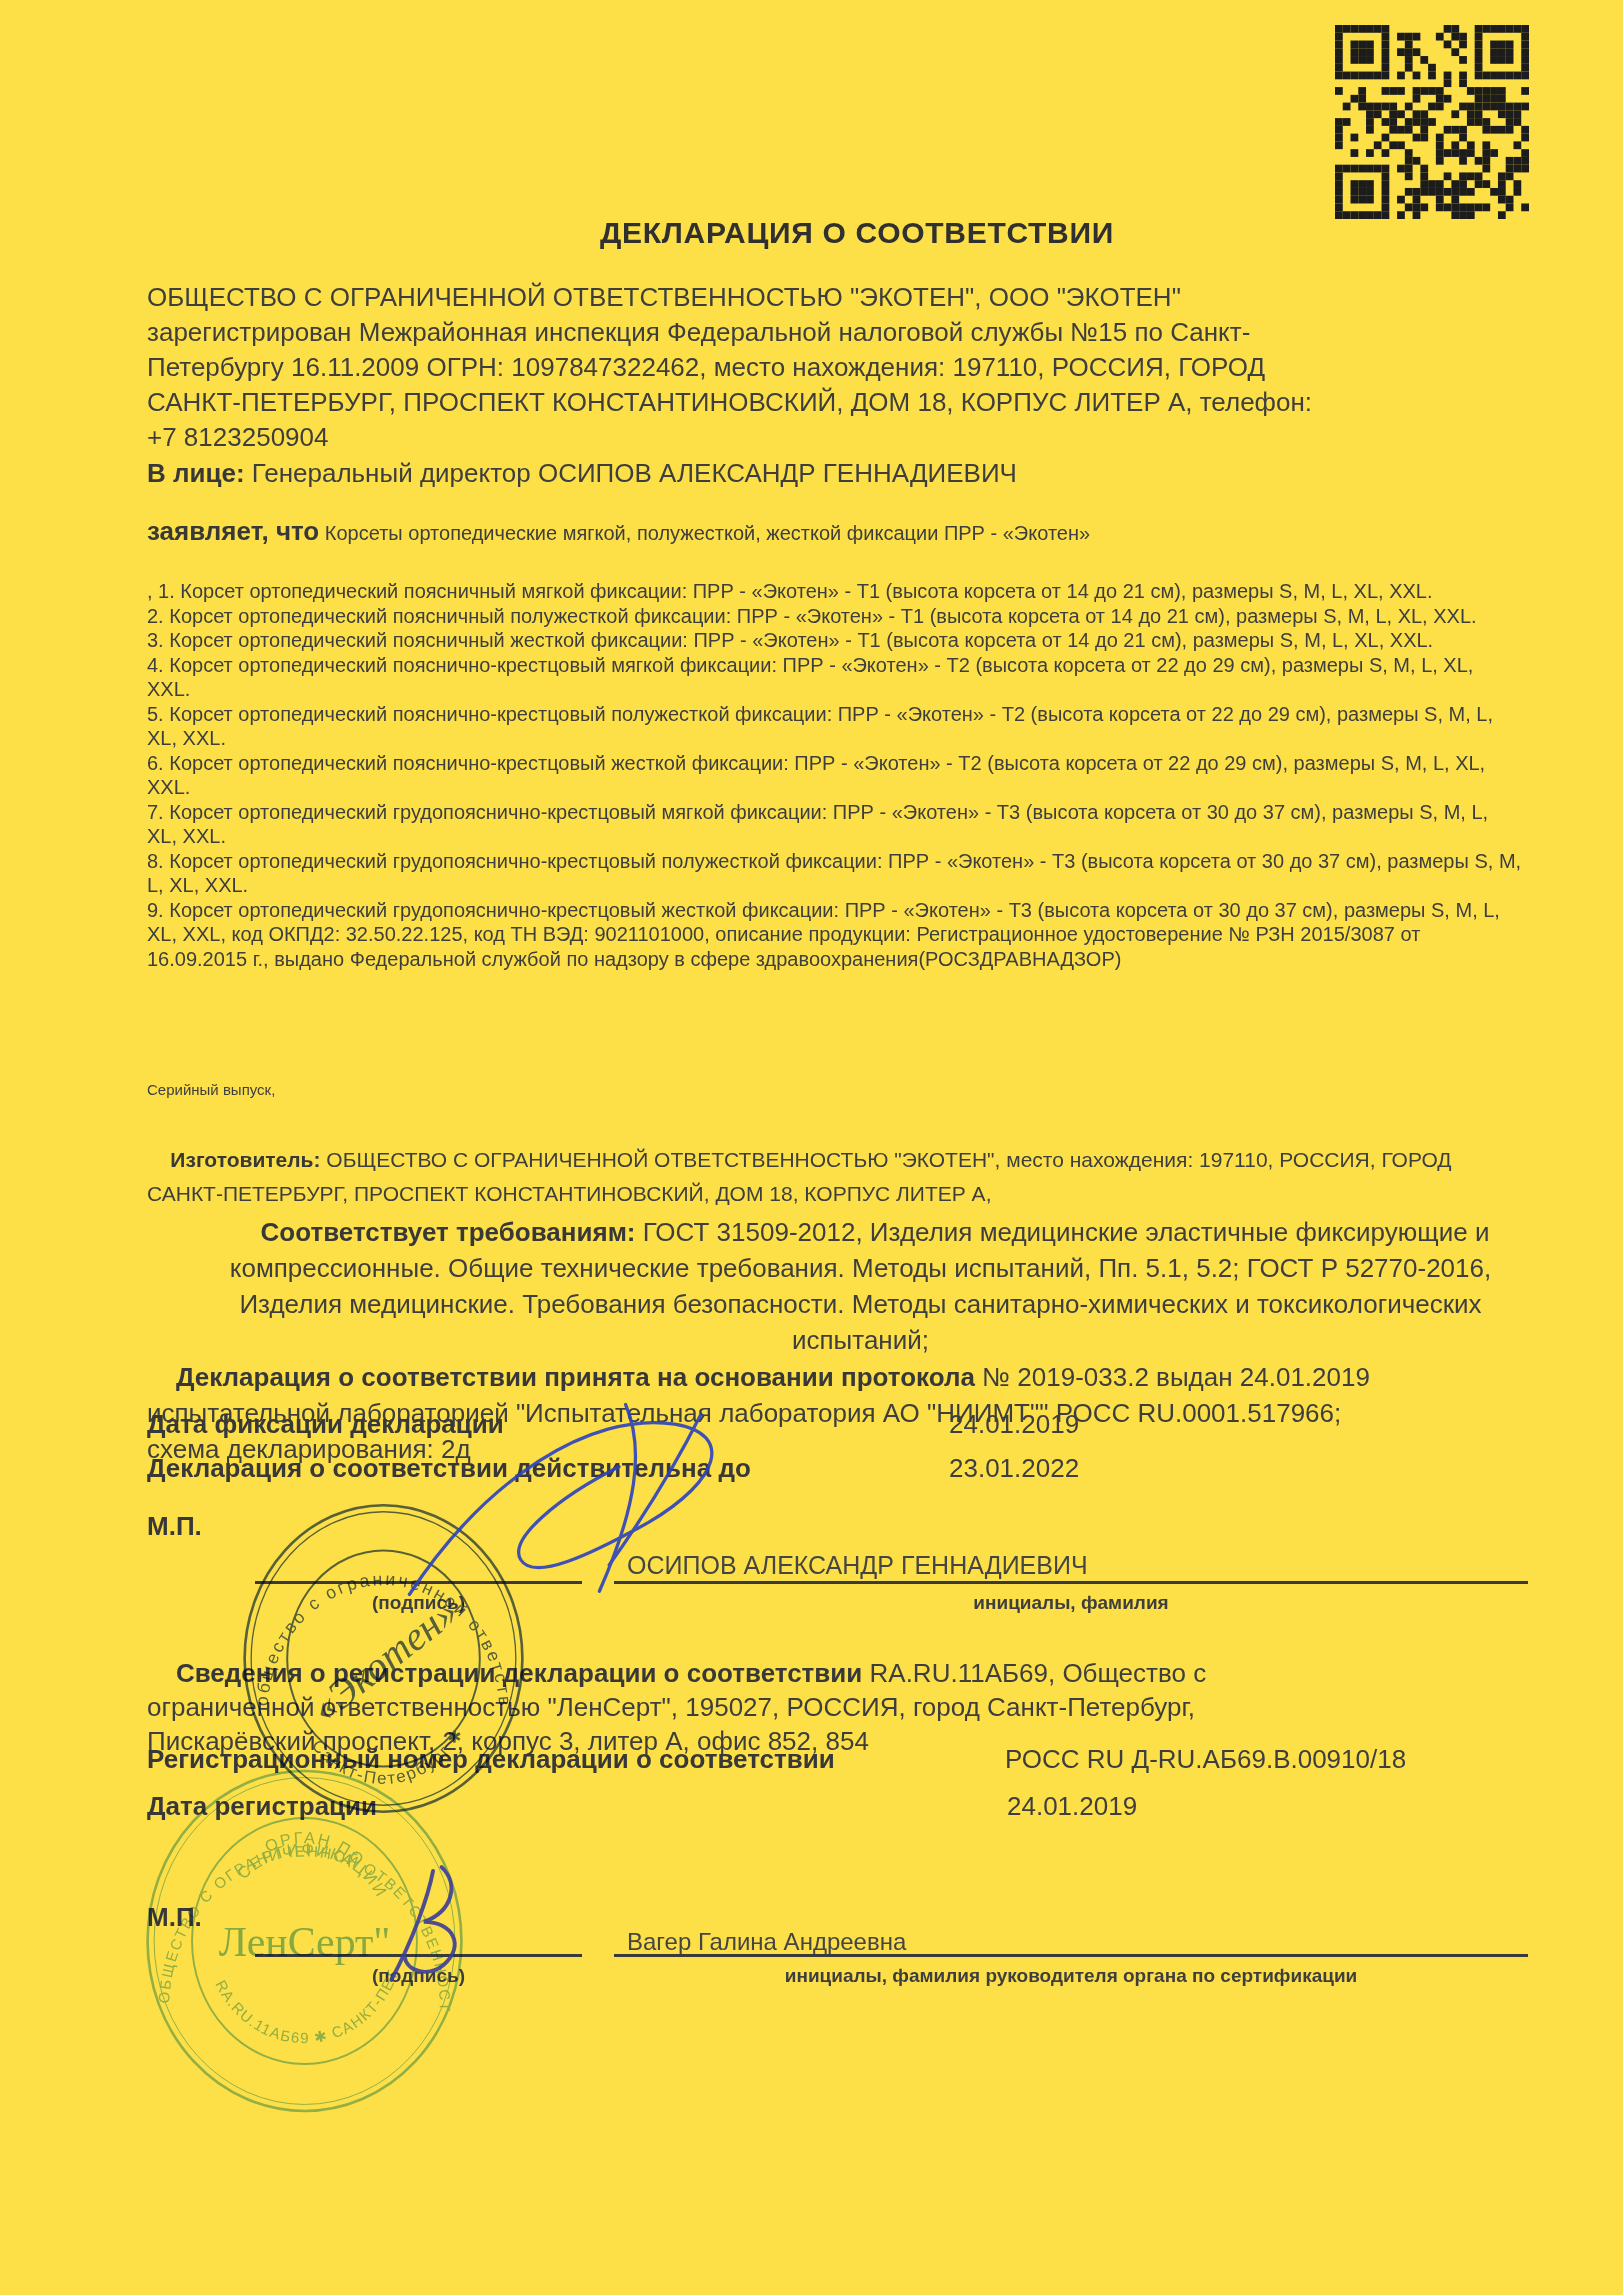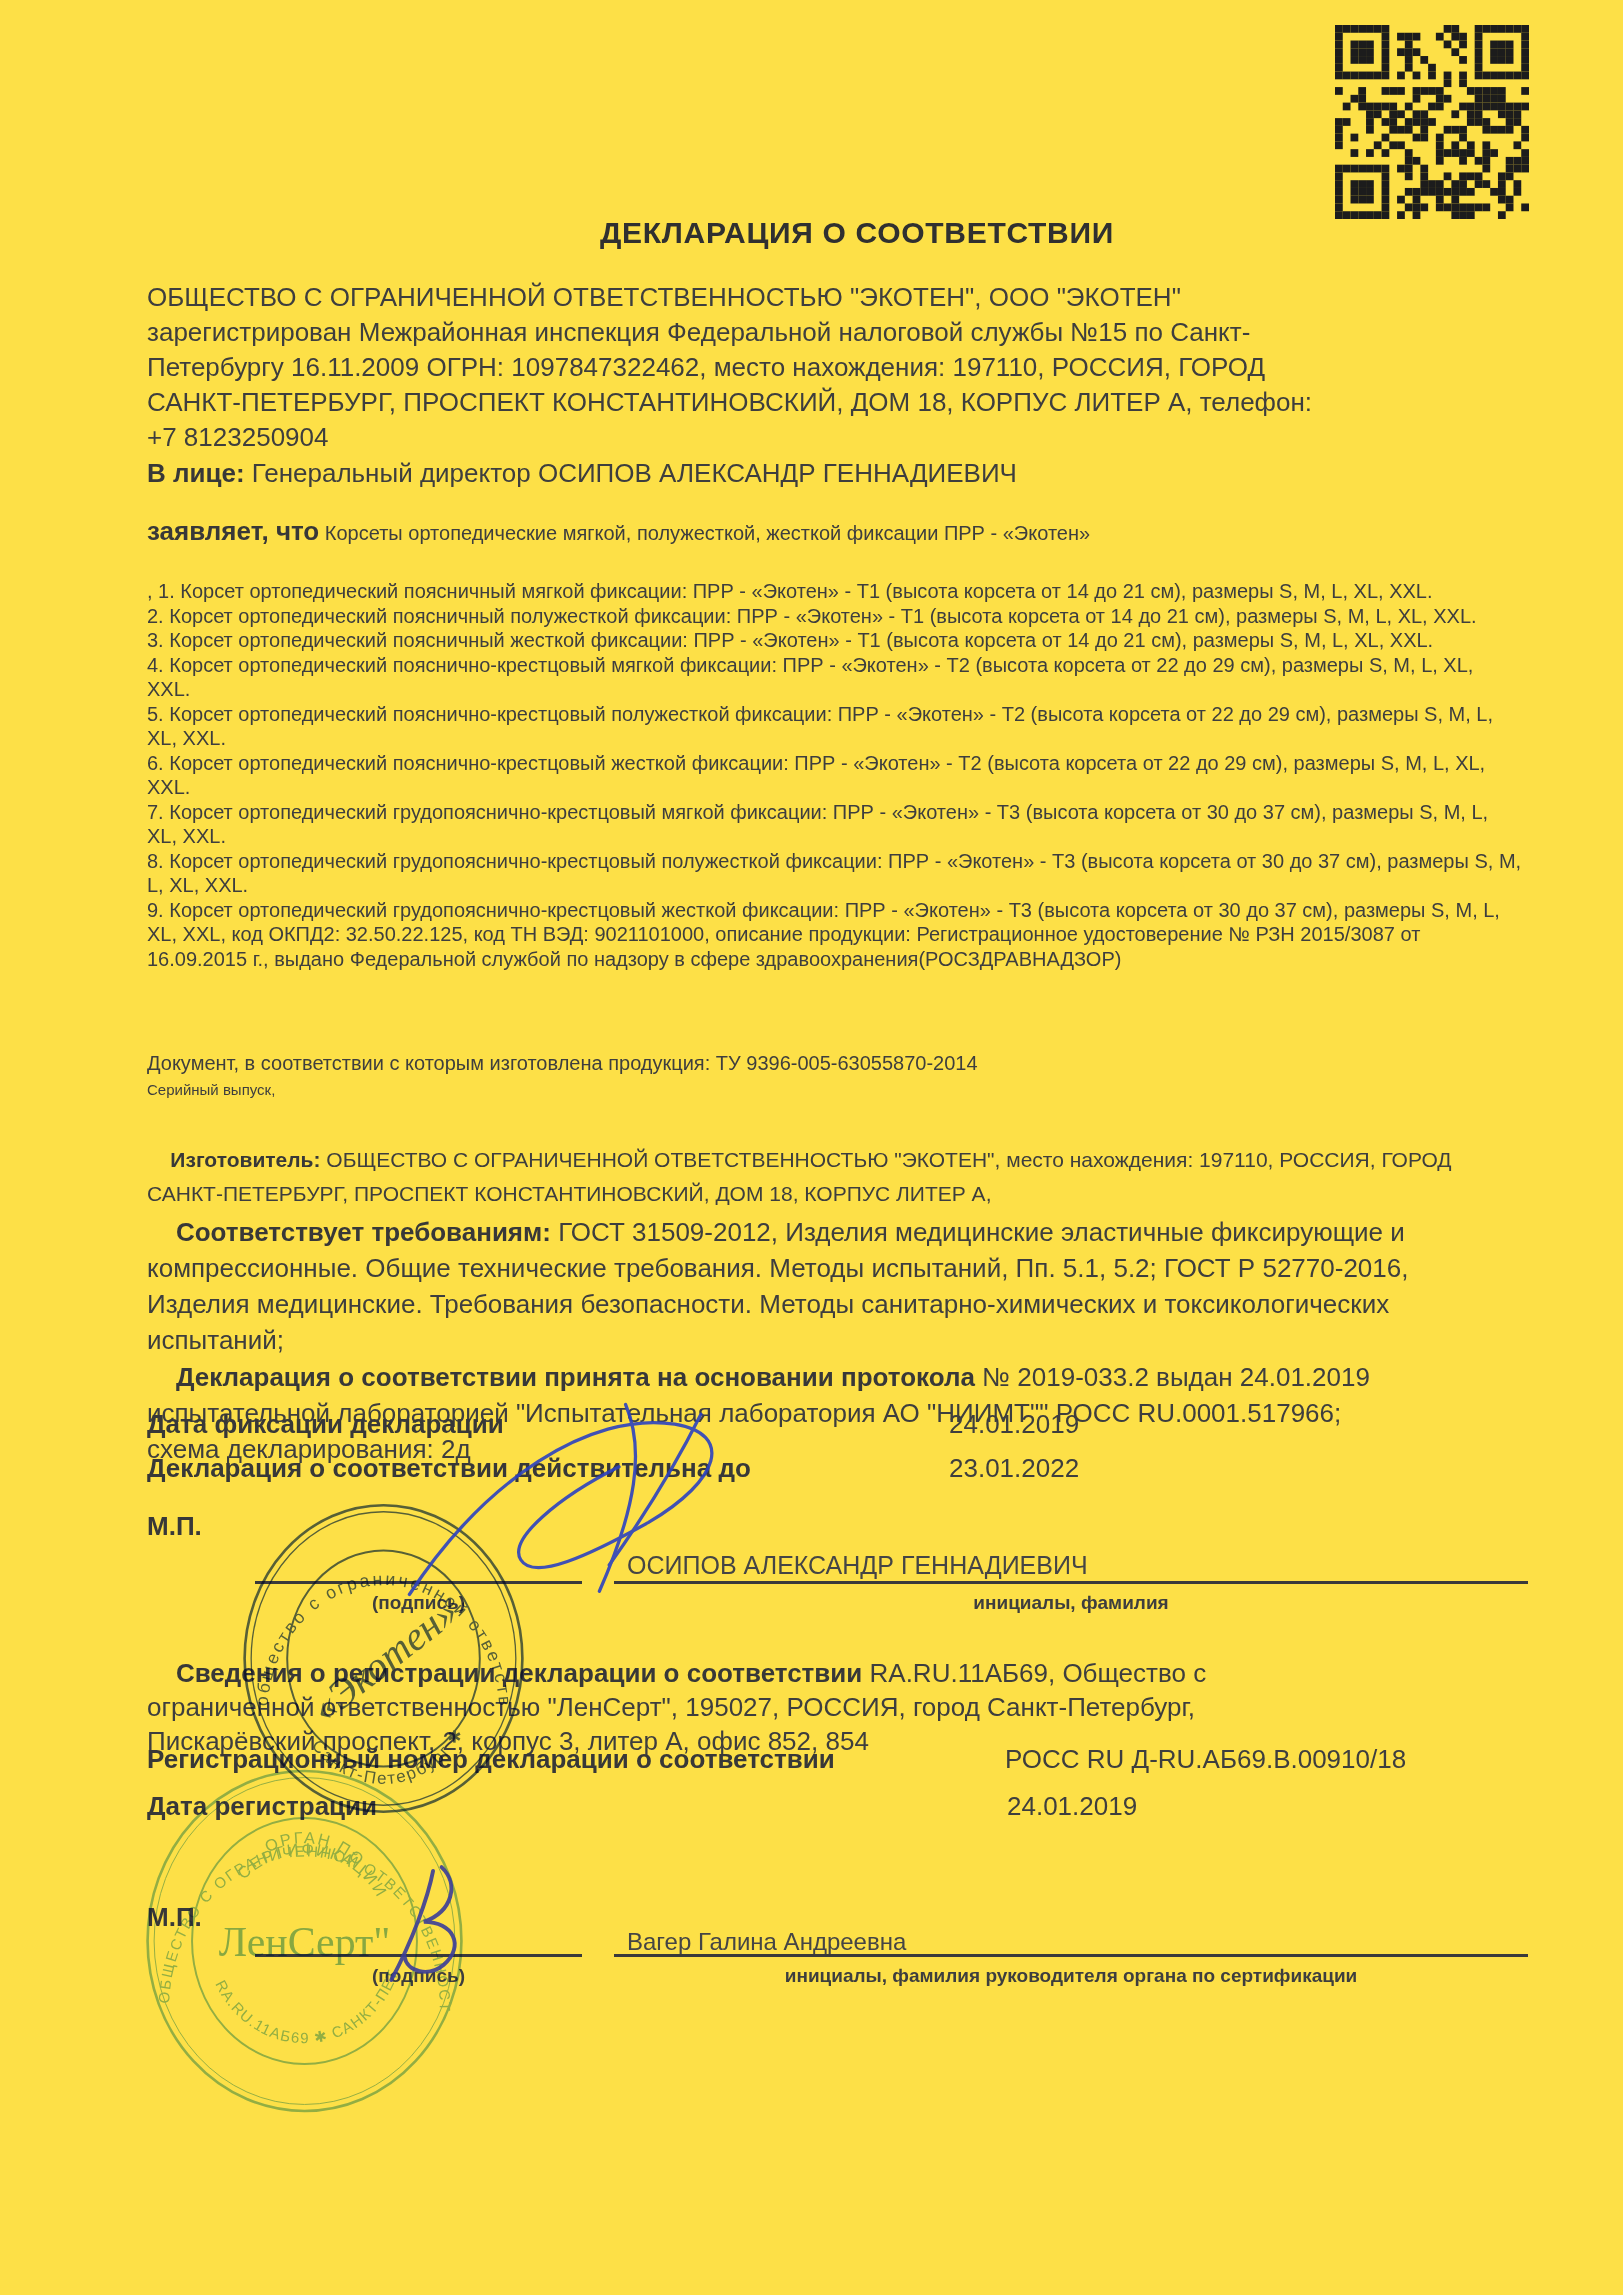--- a/index.html
+++ b/index.html
@@ -22,21 +22,21 @@
   }
   .para1{left:147px;top:280px;width:1427px;font-size:26px;line-height:35px;}
   .inperson{left:147px;top:458px;width:1427px;font-size:26px;}
   .declares{left:147px;top:516px;width:1427px;font-size:20px;}
   .declares .lead{font-size:26px;}
   .variants-label{left:147px;top:553px;width:1427px;font-size:19.6px;}
   .variants{left:147px;top:579px;width:1375px;font-size:20px;line-height:24.5px;}
   .docline{left:147px;top:1052px;width:1427px;font-size:20px;}
   .serial{left:147px;top:1081px;width:1427px;font-size:15px;}
   .manufacturer{left:147px;top:1109px;width:1414px;font-size:21px;line-height:34px;}
-  .compliance{left:147px;top:1178px;width:1427px;font-size:26px;line-height:36px;}
+  .compliance{left:147px;top:1178px;width:1427px;font-size:26px;line-height:36px;text-align:center;}
   .protocol{left:147px;top:1323px;width:1427px;font-size:26px;line-height:36px;}
   .date-label-1{left:147px;top:1409px;font-size:26px;}
   .date-value-1{left:949px;top:1409px;font-size:26px;}
   .date-label-2{left:147px;top:1453px;font-size:26px;}
   .date-value-2{left:949px;top:1453px;font-size:26px;}
   .mp1{left:147px;top:1511px;font-size:26px;}
   .sig1-name{left:627px;top:1551px;font-size:25px;color:#454545;}
   .sigline{height:2.6px;background:#3a3a3a;}
   .line1a{left:255px;top:1581px;width:327px;}
   .line1b{left:614px;top:1581px;width:914px;}
@@ -399,21 +399,20 @@
       <div class="li">2. Корсет ортопедический поясничный полужесткой фиксации: ПРР - «Экотен» - Т1 (высота корсета от 14 до 21 см), размеры S, M, L, XL, XXL.</div>
       <div class="li">3. Корсет ортопедический поясничный жесткой фиксации: ПРР - «Экотен» - Т1 (высота корсета от 14 до 21 см), размеры S, M, L, XL, XXL.</div>
       <div class="li">4. Корсет ортопедический пояснично-крестцовый мягкой фиксации: ПРР - «Экотен» - Т2 (высота корсета от 22 до 29 см), размеры S, M, L, XL, XXL.</div>
       <div class="li">5. Корсет ортопедический пояснично-крестцовый полужесткой фиксации: ПРР - «Экотен» - Т2 (высота корсета от 22 до 29 см), размеры S, M, L, XL, XXL.</div>
       <div class="li">6. Корсет ортопедический пояснично-крестцовый жесткой фиксации: ПРР - «Экотен» - Т2 (высота корсета от 22 до 29 см), размеры S, M, L, XL, XXL.</div>
       <div class="li">7. Корсет ортопедический грудопояснично-крестцовый мягкой фиксации: ПРР - «Экотен» - Т3 (высота корсета от 30 до 37 см), размеры S, M, L, XL, XXL.</div>
       <div class="li">8. Корсет ортопедический грудопояснично-крестцовый полужесткой фиксации: ПРР - «Экотен» - Т3 (высота корсета от 30 до 37 см), размеры S, M, L, XL, XXL.</div>
       <div class="li">9. Корсет ортопедический грудопояснично-крестцовый жесткой фиксации: ПРР - «Экотен» - Т3 (высота корсета от 30 до 37 см), размеры S, M, L, XL, XXL, код ОКПД2: 32.50.22.125, код ТН ВЭД: 9021101000, описание продукции: Регистрационное удостоверение № РЗН 2015/3087 от 16.09.2015 г., выдано Федеральной службой по надзору в сфере здравоохранения(РОСЗДРАВНАДЗОР)</div>
     </div>
 
-  <div class="abs docline">Документ, в соответствии с которым изготовлена продукция: ТУ 9396-005-63055870-2014</div>
   <div class="abs serial">Серийный выпуск,</div>
   <div class="abs manufacturer pre">
     <span class="b">Изготовитель:</span><span> ОБЩЕСТВО С ОГРАНИЧЕННОЙ ОТВЕТСТВЕННОСТЬЮ "ЭКОТЕН", место нахождения: 197110, РОССИЯ, ГОРОД
 САНКТ-ПЕТЕРБУРГ, ПРОСПЕКТ КОНСТАНТИНОВСКИЙ, ДОМ 18, КОРПУС ЛИТЕР А,</span>
   </div>
 
   <div class="abs compliance pre">
     <span class="b">Соответствует требованиям:</span><span> ГОСТ 31509-2012, Изделия медицинские эластичные фиксирующие и
 компрессионные. Общие технические требования. Методы испытаний, Пп. 5.1, 5.2; ГОСТ Р 52770-2016,
 Изделия медицинские. Требования безопасности. Методы санитарно-химических и токсикологических

